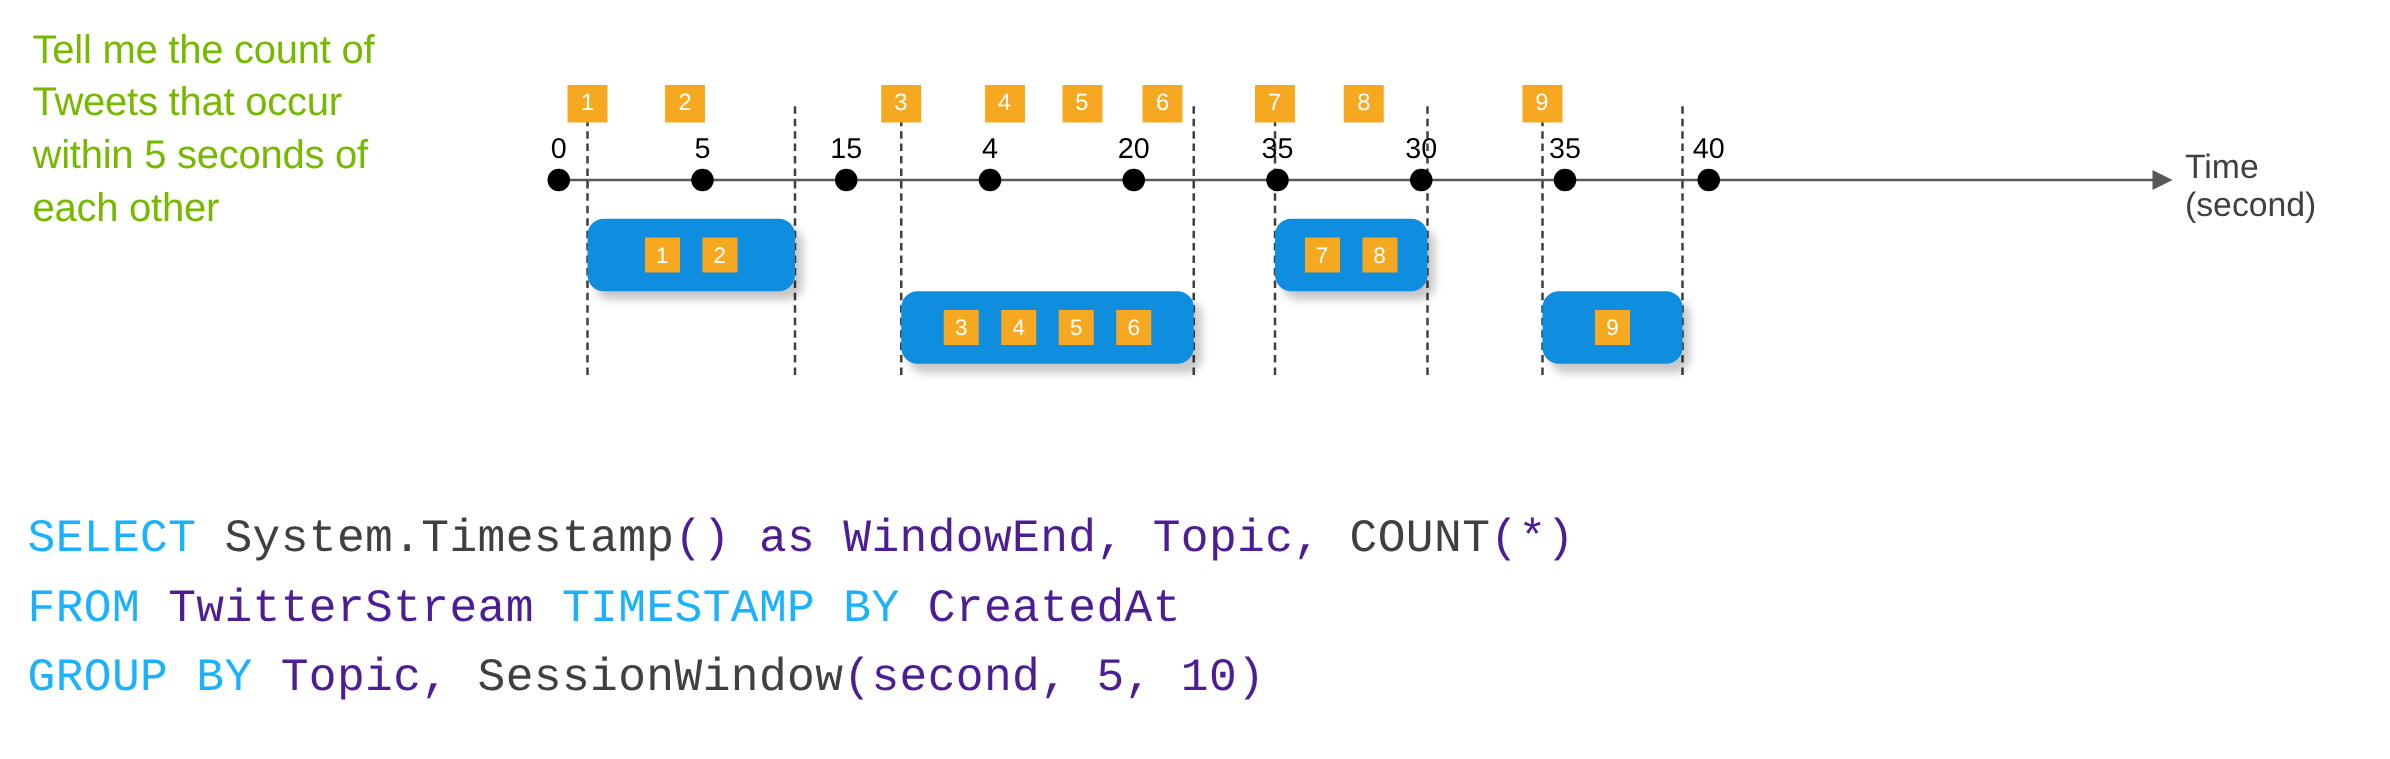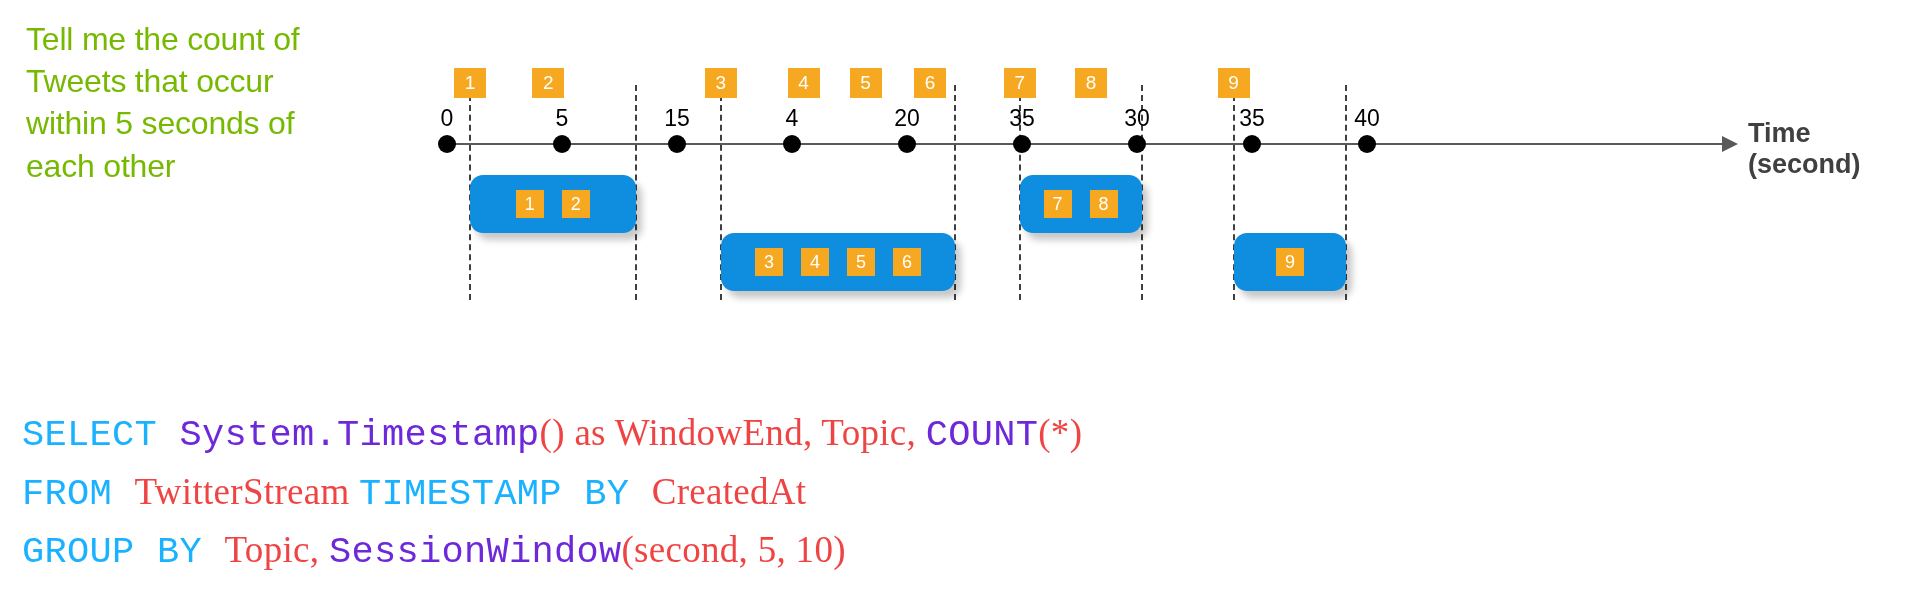--- a/index.html
+++ b/index.html
@@ -81,21 +81,21 @@
     border-bottom: 8px solid transparent;
     border-left: 16px solid #595959;
   }
   #axis-label {
     position: absolute;
     left: 1748px;
     top: 118px;
     color: #404040;
     font-family: "Liberation Sans", sans-serif;
     font-size: 27px;
-    font-weight: 700;
+    font-weight: 400;
     line-height: 1.15;
     white-space: pre-line;
   }
 
   .axis-dot {
     position: absolute;
     width: 18px;
     height: 18px;
     border-radius: 50%;
     background: #000000;
@@ -162,22 +162,22 @@
     left: 22px;
     top: 405px;
     font-family: "Liberation Mono", monospace;
     font-size: 37px;
     line-height: 1.5;
     white-space: pre;
     color: #000000;
     letter-spacing: 0.3px;
   }
   .tok-kw { color: #1ab2ff; }
-  .tok-fn { color: #6d28d9; }
-  .tok-plain { color: #ef4444; font-family: Liberation Serif, serif; }
+  .tok-fn { color: #404040; }
+  .tok-plain { color: #4c1d95; }
 </style>
 </head>
 <body>
 
 <div id="question-text">Tell me the count of
 Tweets that occur
 within 5 seconds of
 each other</div>
 
 <div id="diagram">

